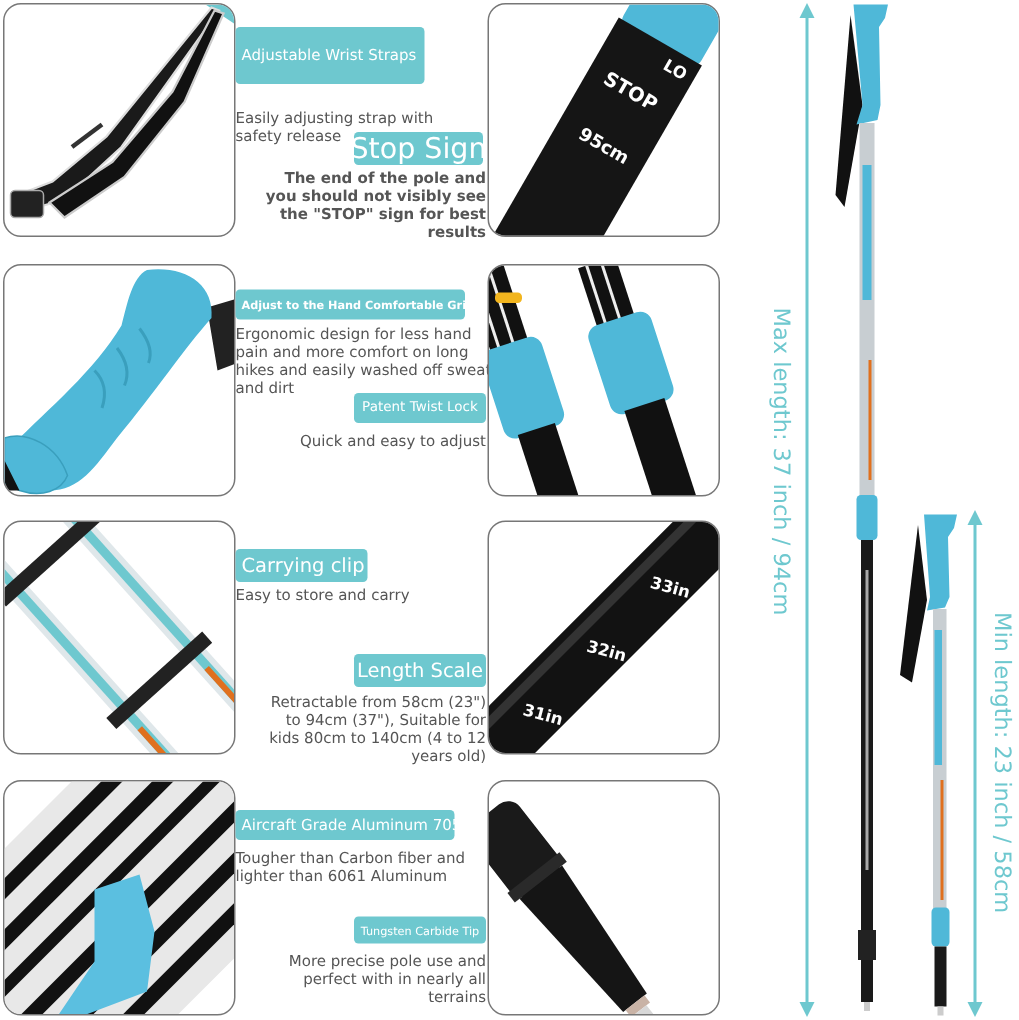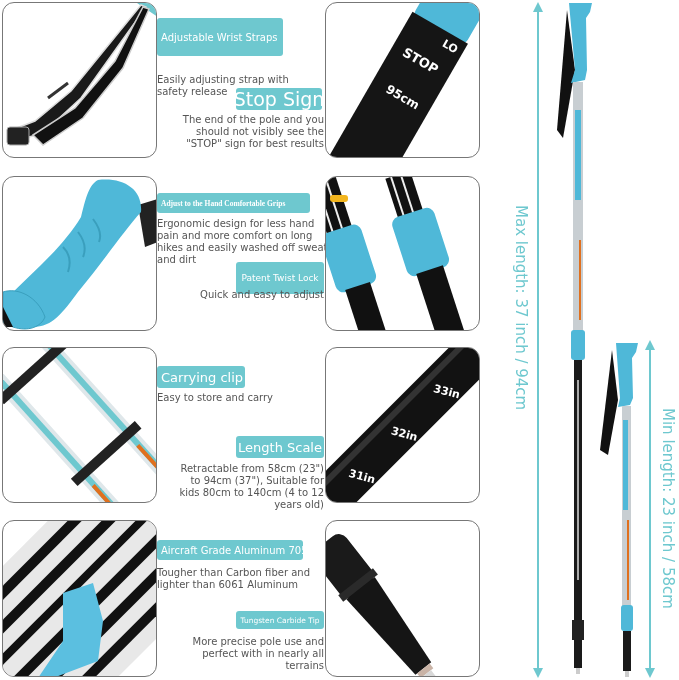--- a/index.html
+++ b/index.html
@@ -22,21 +22,21 @@
     <polygon points="134,0 155,0 155,14" fill="#6ec8cf"></polygon>
     <path d="M143,4 L78,95 L40,130 L12,138 L6,128 L32,118 L68,88 L138,2 Z" fill="#1a1a1a" stroke="#ddd" stroke-width="1.5"></path>
     <path d="M146,6 L120,65 L80,115 L40,142 L30,132 L72,105 L112,58 L140,4 Z" fill="#111" stroke="#ccc" stroke-width="1.5"></path>
     <path d="M65,80 L45,95" stroke="#333" stroke-width="3"></path>
     <rect x="4" y="124" width="22" height="18" rx="3" fill="#222" stroke="#aaa" stroke-width="1"></rect>
   </svg>
 </div>
 <div class="badge" style="left:157px;top:18px;width:126px;height:38px;font-size:10px;">Adjustable Wrist Straps</div>
 <div class="desc" style="left:157px;top:44px;width:165px;margin-top:30px;">Easily adjusting strap with safety release</div>
 <div class="badge" style="left:236px;top:88px;width:86px;height:22px;font-size:19px;justify-content:center;">Stop Sign</div>
-<div class="desc right" style="left:170px;top:114px;width:154px;">The end of the pole and you should not visibly see the "STOP" sign for best results</div>
+<div class="desc right" style="left:170px;top:114px;width:154px;font-weight:bold;">The end of the pole and you should not visibly see the "STOP" sign for best results</div>
 
 <div class="panel" style="left:325px;top:2px;width:155px;height:156px;">
   <svg width="155" height="156" viewBox="0 0 155 156">
     <g transform="rotate(30 80 80)">
       <rect x="52" y="-40" width="60" height="60" rx="8" fill="#4fb8d8"></rect>
       <rect x="50" y="15" width="64" height="180" fill="#151515"></rect>
       <text x="62" y="58" fill="#fff" font-size="13" font-weight="bold" font-family="DejaVu Sans, sans-serif">STOP</text>
       <text x="66" y="98" fill="#fff" font-size="12" font-weight="bold" font-family="DejaVu Sans, sans-serif">95cm</text>
       <text x="92" y="30" fill="#fff" font-size="11" font-weight="bold" font-family="DejaVu Sans, sans-serif">LO</text>
     </g>
@@ -45,23 +45,23 @@
 
 <div class="panel" style="left:2px;top:176px;width:155px;height:155px;">
   <svg width="155" height="155" viewBox="0 0 155 155">
     <path d="M135,28 L155,22 L155,65 L142,70 Z" fill="#222"></path>
     <path d="M95,3 C120,0 140,12 138,35 C120,55 100,85 75,115 C60,135 50,150 30,150 C10,150 0,135 5,120 C30,95 60,70 78,40 C82,25 85,8 95,3 Z" fill="#4fb8d8"></path>
     <path d="M0,115 C15,110 35,120 42,140 C38,150 25,155 10,150 L0,145 Z" fill="#4fb8d8" stroke="#3a9fbd" stroke-width="1"></path>
     <path d="M0,130 L10,150 L0,150 Z" fill="#111"></path>
     <path d="M60,70 Q70,80 65,95 M75,55 Q85,68 80,80 M90,42 Q100,55 96,65" stroke="#3a9fbd" stroke-width="2" fill="none"></path>
   </svg>
 </div>
-<div class="badge" style="left:157px;top:193px;width:153px;height:20px;font-size:7.5px;font-weight:bold;font-family:Liberation Serif, serif;">Adjust to the Hand Comfortable Grips</div>
+<div class="badge" style="left:157px;top:193px;width:153px;height:20px;font-size:7.5px;font-weight:bold;">Adjust to the Hand Comfortable Grips</div>
 <div class="desc" style="left:157px;top:218px;width:172px;">Ergonomic design for less hand pain and more comfort on long hikes and easily washed off sweat and dirt</div>
-<div class="badge" style="left:236px;top:262px;width:88px;height:32px;font-size:9px;justify-content:center;">Patent Twist Lock</div>
+<div class="badge" style="left:236px;top:262px;width:88px;height:20px;font-size:9px;justify-content:center;">Patent Twist Lock</div>
 <div class="desc right" style="left:180px;top:289px;width:144px;">Quick and easy to adjust</div>
 
 <div class="panel" style="left:325px;top:176px;width:155px;height:155px;">
   <svg width="155" height="155" viewBox="0 0 155 155">
     <g transform="rotate(-18 40 80)">
       <rect x="10" y="-10" width="26" height="60" fill="#111"></rect>
       <line x1="16" y1="-10" x2="16" y2="50" stroke="#eee" stroke-width="2"></line>
       <line x1="26" y1="-10" x2="26" y2="50" stroke="#eee" stroke-width="2"></line>
       <rect x="2" y="45" width="42" height="62" rx="8" fill="#4fb8d8"></rect>
       <rect x="10" y="105" width="26" height="60" fill="#111"></rect>

